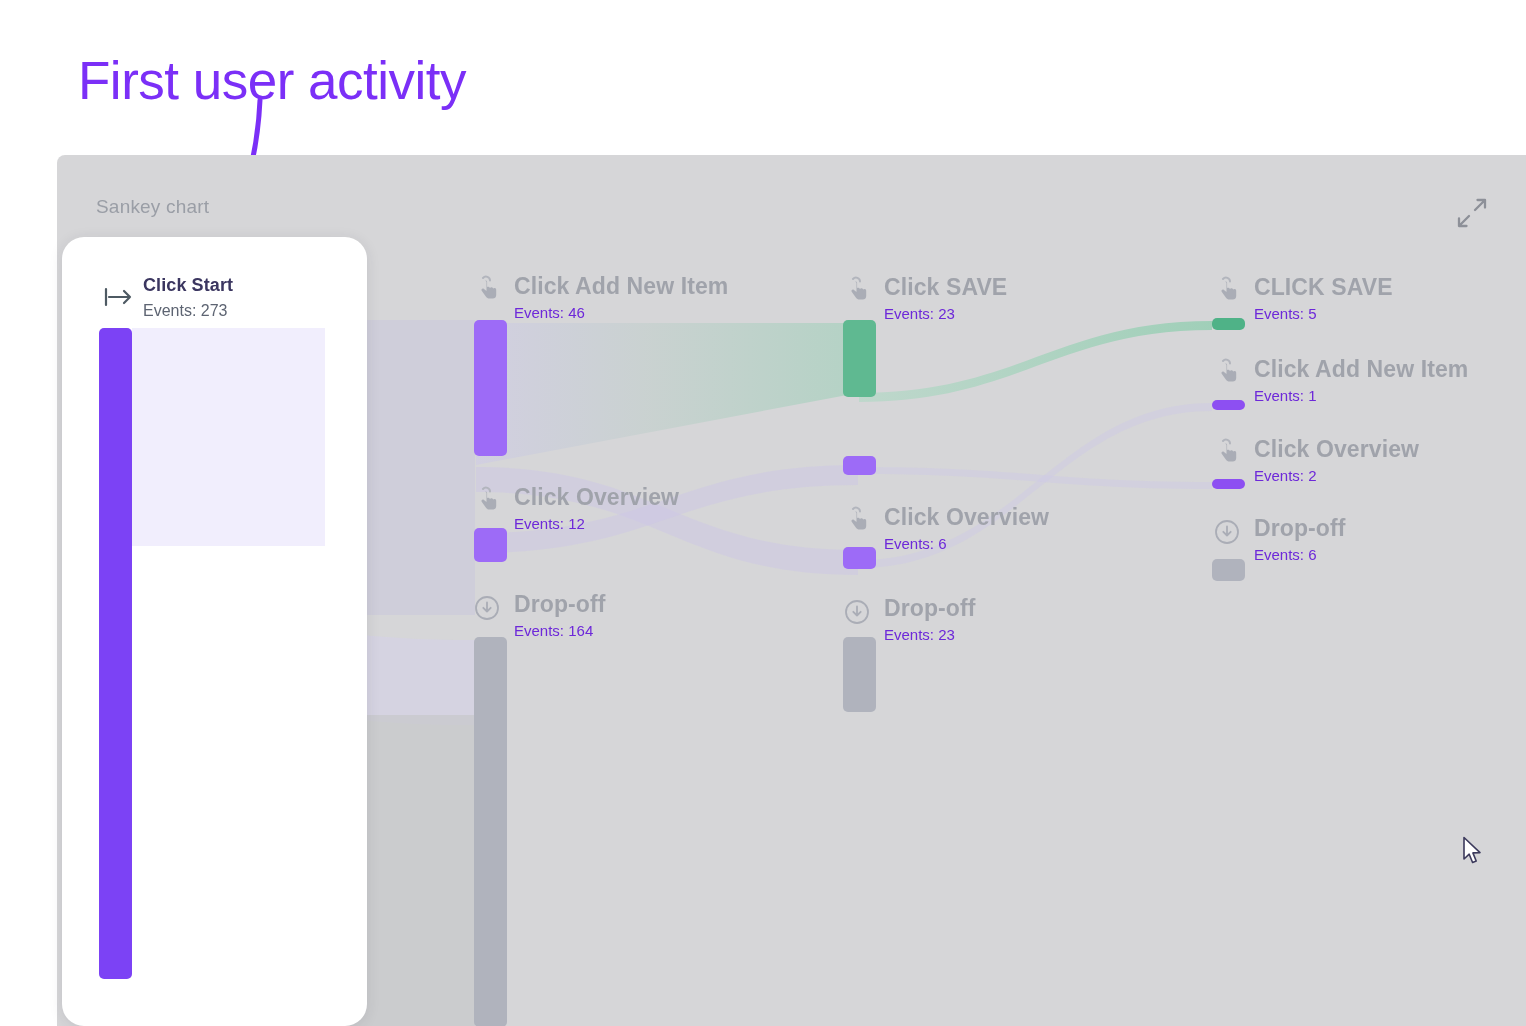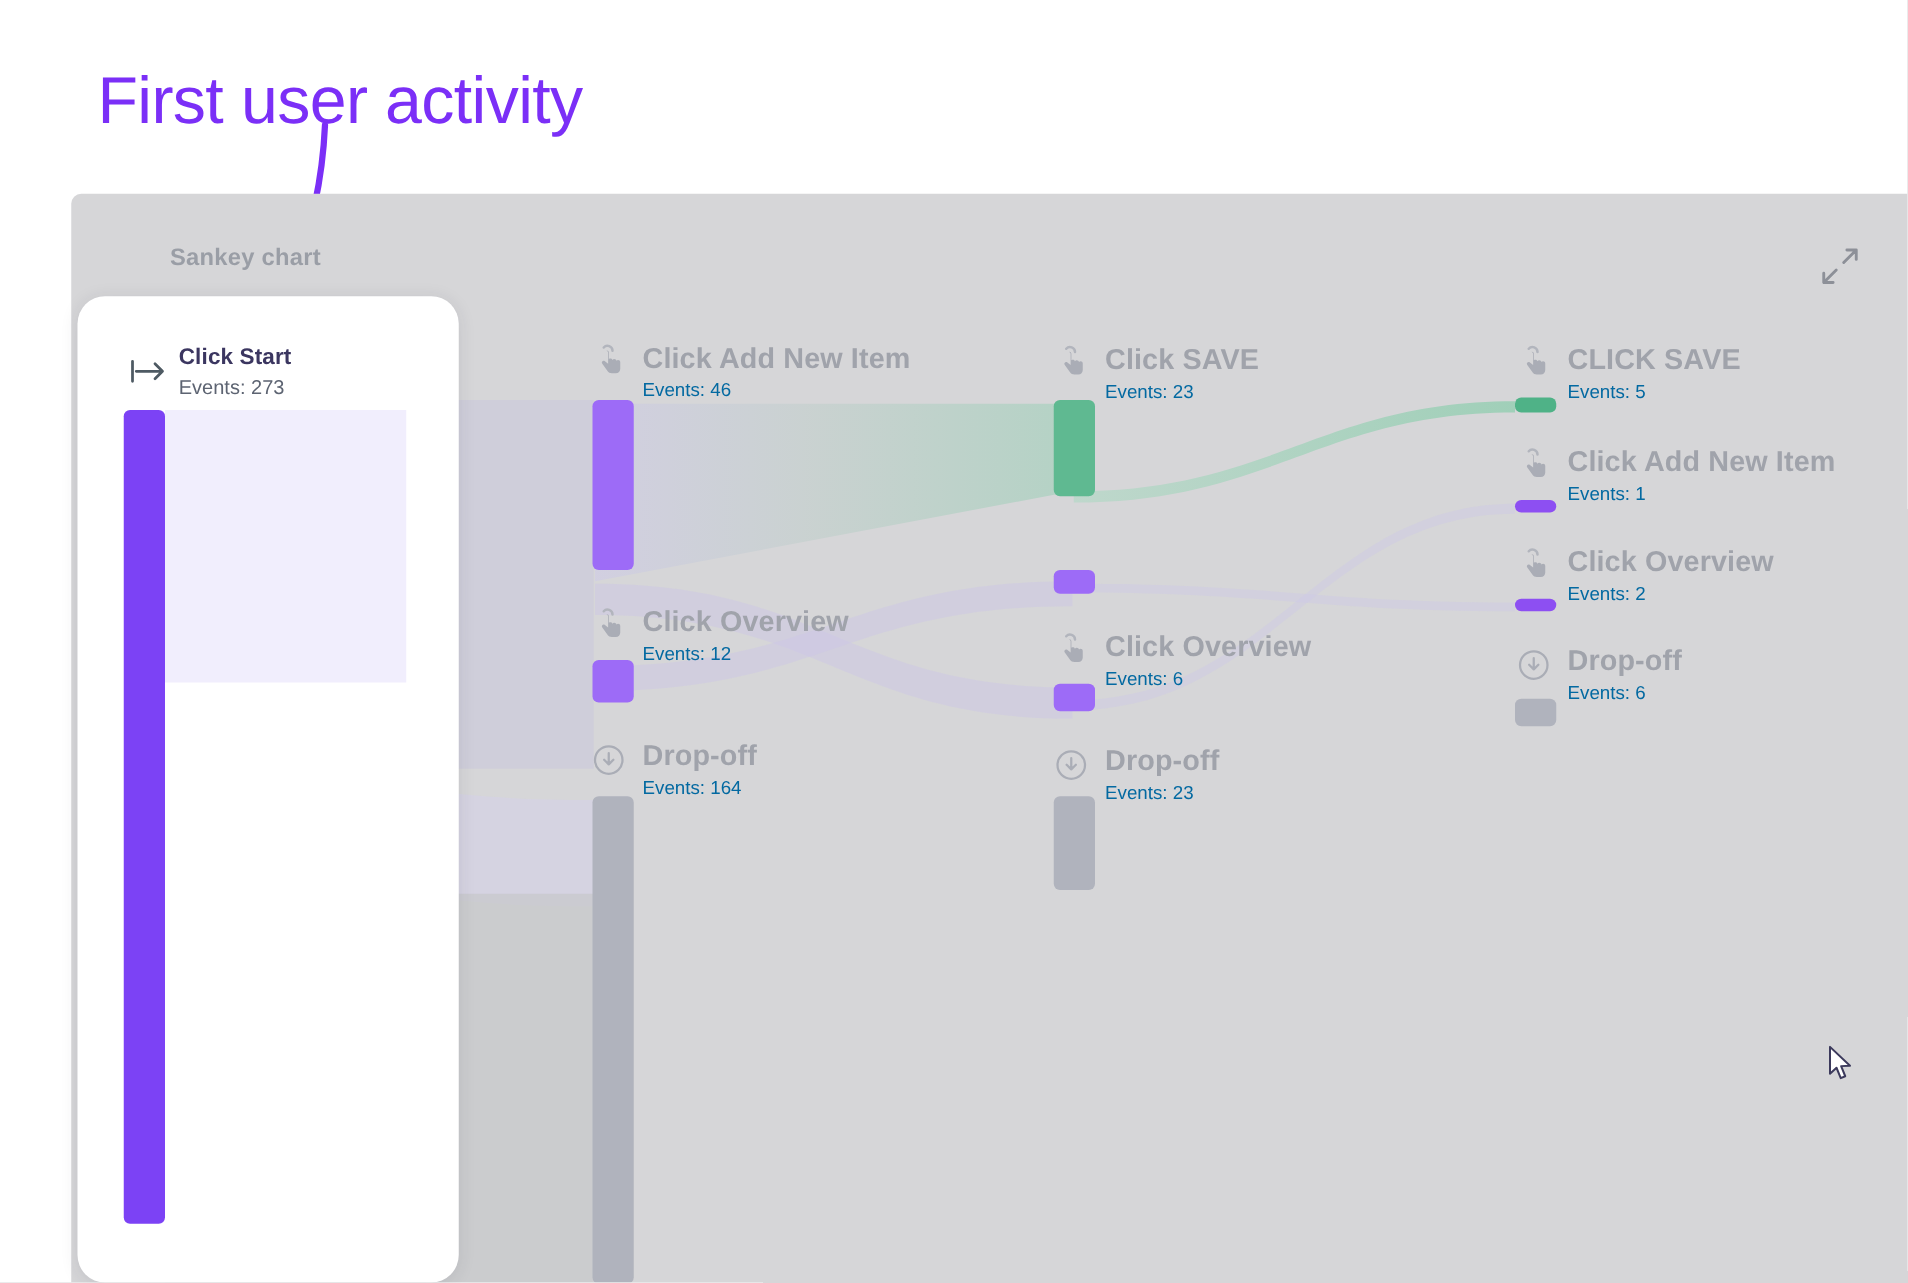--- a/index.html
+++ b/index.html
@@ -27,23 +27,22 @@
   
   #chart-panel{
     position:absolute;left:57px;top:155px;
     width:1469px;height:871px;
     background:#d6d6d8;
     border-top-left-radius:8px;
     overflow:hidden;
   }
   #panel-header-title{
     position:absolute;left:39px;top:41px;
-    font-size:19px;font-weight:700;color:#9a9ea6;
+    font-size:19px;font-weight:400;color:#9a9ea6;
     letter-spacing:0.2px;
-    margin-left:40px;
   }
 
   
   #rows-control{
     position:absolute;right:105px;top:35px;
     display:flex;align-items:center;gap:13px;
   }
   #rows-label{
     font-size:13px;font-weight:700;letter-spacing:1.6px;
     color:#a3a6ad;
@@ -69,21 +68,21 @@
   
   #sankey-svg{position:absolute;left:0;top:0;width:1469px;height:871px;}
 
   
   .node-label{position:absolute;}
   .node-title{
     font-size:23px;color:#a0a3ab;font-weight:600;white-space:nowrap;
     letter-spacing:.1px;
   }
   .node-events{
-    font-size:15px;color:#0369a1;margin-top:4px;white-space:nowrap;
+    font-size:15px;color:#6d28d9;margin-top:4px;white-space:nowrap;
   }
   .node-icon{position:absolute;width:26px;height:28px;}
 
   
   #highlight-card{
     position:absolute;left:62px;top:237px;
     width:305px;height:789px;
     background:#ffffff;
     border-radius:22px;
     box-shadow:0 2px 14px rgba(40,40,60,.10);

